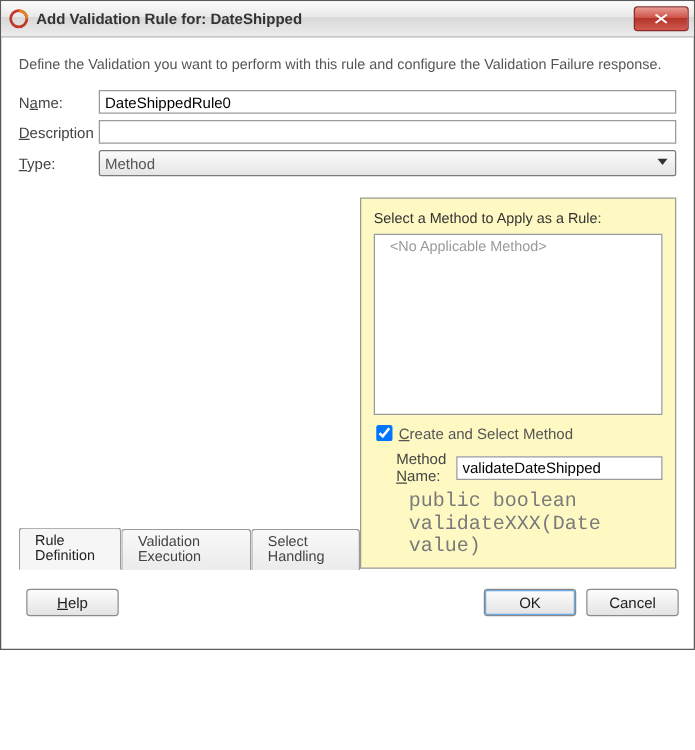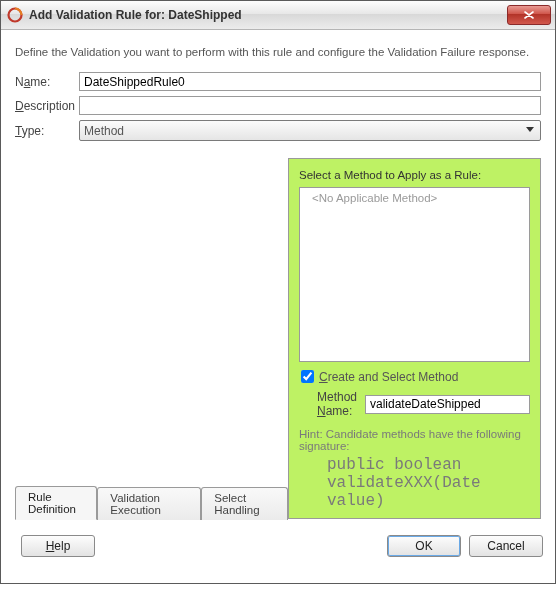--- a/index.html
+++ b/index.html
@@ -1,34 +1,34 @@
 <!DOCTYPE html>
 <html><head>
 <meta charset="utf-8">
 <style>
 html,body{margin:0;padding:0;font-family:"Segoe UI",Tahoma,Arial,sans-serif;font-size:12px;color:#333;background:#fff}
-.dialog{width:556px;height:584px;border:1px solid #5a5a5a;box-sizing:border-box;display:flex;flex-direction:column;background:#fff}
+.dialog{width:556px;height:520px;border:1px solid #5a5a5a;box-sizing:border-box;display:flex;flex-direction:column;background:#fff}
 .titlebar{height:28px;background:linear-gradient(#fdfdfd,#e8e8e8 45%,#d8d8d8 46%,#ececec);border-bottom:1px solid #b5b5b5;display:flex;align-items:center;padding:0 4px 0 6px}
 .titlebar .app-icon{width:16px;height:16px;display:flex;align-items:center;justify-content:center;margin-right:6px}
 .titlebar .title{font-weight:bold;color:#333;flex:1}
 .close-btn{width:42px;height:18px;border:1px solid #8a2a2a;border-radius:3px;background:linear-gradient(#e89a93,#cf5449 45%,#b23328 46%,#d2584d);display:flex;align-items:center;justify-content:center;cursor:pointer}
 .close-x{color:#fff;font-weight:bold;line-height:1}
 .body{flex:1;padding:10px 14px 10px 14px;display:flex;flex-direction:column;color:#555}
 .intro{margin:6px 0 14px 0;font-size:11.5px;color:#555}
 .form-row{display:flex;align-items:center;margin-bottom:5px}
 .form-row label{width:64px;color:#444}
 .form-row label u{text-decoration:underline}
 .tb{flex:1;height:17px;border:1px solid #9a9a9a;background:#fff;padding:0 4px;font-family:inherit;font-size:12px;outline:none}
 .combo{flex:1;height:19px;border:1px solid #7a7a7a;border-radius:2px;background:linear-gradient(#fbfbfb,#e5e5e5);display:flex;align-items:center;padding:0 4px;cursor:pointer;position:relative}
 .combo .caret{position:absolute;right:6px;top:6px;width:0;height:0;border-left:4px solid transparent;border-right:4px solid transparent;border-top:5px solid #333}
 .tabs-wrap{margin-top:12px;flex:1;display:flex;}
 .tab-strip{display:flex;align-items:flex-end;position:relative;z-index:2}
 .tab{border:1px solid #9a9a9a;border-bottom:none;background:linear-gradient(#f9f9f9,#ebebeb);padding:4px 12px 4px 12px;margin-right:0;border-top-left-radius:3px;border-top-right-radius:3px;font-size:11.5px;color:#444;cursor:pointer;position:relative;top:1px}
 .tab.active{background:#f6f6f6;border-bottom:1px solid #f6f6f6;color:#222}
-.tab-panel{border:1px solid #9a9a9a;background:#bef264;flex:1;display:flex;flex-direction:column;padding:10px 10px 8px 10px}
+.tab-panel{border:1px solid #9a9a9a;background:#fef9c3;flex:1;display:flex;flex-direction:column;padding:10px 10px 8px 10px}
 .panel-label{font-size:11.5px;color:#333;margin-bottom:6px}
 .listbox{flex:1;background:#fff;border:1px solid #9a9a9a;padding:4px 12px;overflow:auto}
 .listbox .placeholder{color:#9a9a9a;font-size:11.5px}
 .chk-row{display:flex;align-items:flex-start;margin-top:8px}
 .chk-row input{margin:0 5px 0 2px}
 .method-row{display:flex;align-items:center;margin:6px 0 0 18px}
 .method-row label{margin-right:8px;color:#444}
 .hint{margin-top:10px;font-size:11.5px;color:#7a7a7a}
 .sig{font-family:"Courier New",monospace;font-size:16px;color:#7a7a7a;margin:4px 0 0 28px}
 .footer{display:flex;align-items:center;padding:6px 12px 26px 12px}
@@ -90,21 +90,20 @@
           <div class="placeholder">&lt;No Applicable Method&gt;</div>
         </div>
         <div class="chk-row">
           <input type="checkbox" checked="" style="">
           <label><span></span><u>C</u><span>reate and Select Method</span></label>
         </div>
         <div class="method-row">
           <label><span>Method </span><u>N</u><span>ame:</span></label>
           <input class="tb" value="validateDateShipped" style="">
         </div>
-        <div class="hint">Hint: Candidate methods have the following signature:</div>
         <div class="sig">public boolean validateXXX(Date value)</div>
       </div>
     </div>
   </div>
 
   <div class="footer">
     <button class="btn"><u>H</u><span>elp</span></button>
     <span class="spacer"></span>
     <button class="btn default">OK</button>
     <button class="btn">Cancel</button>

